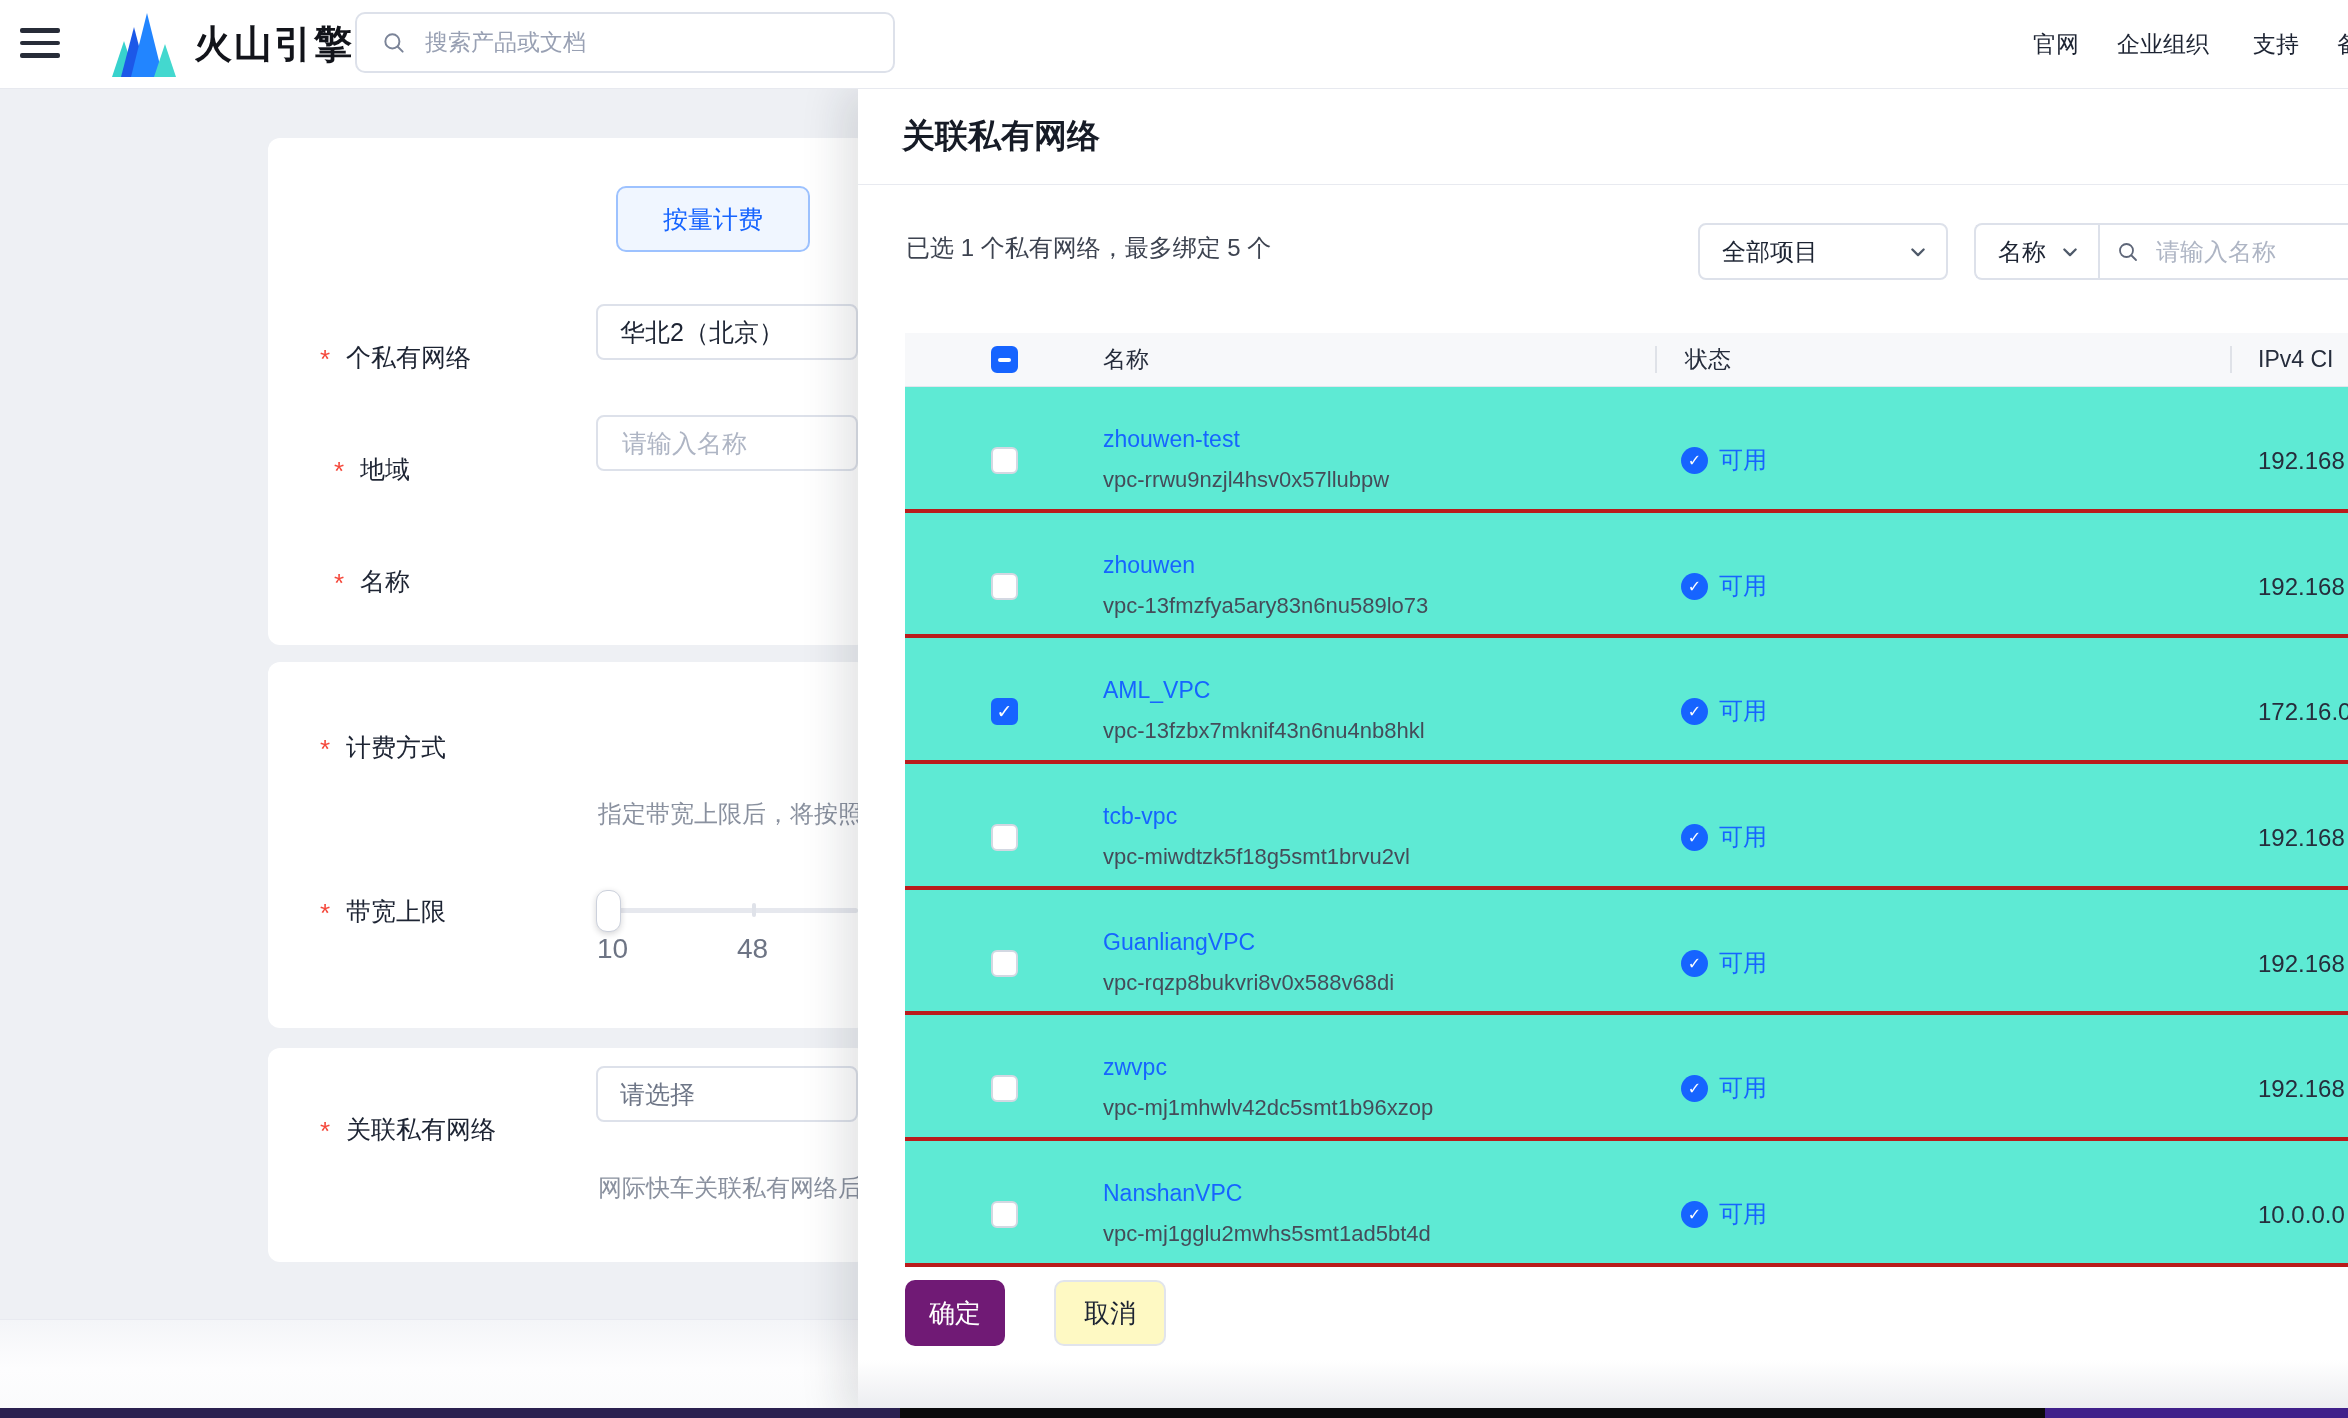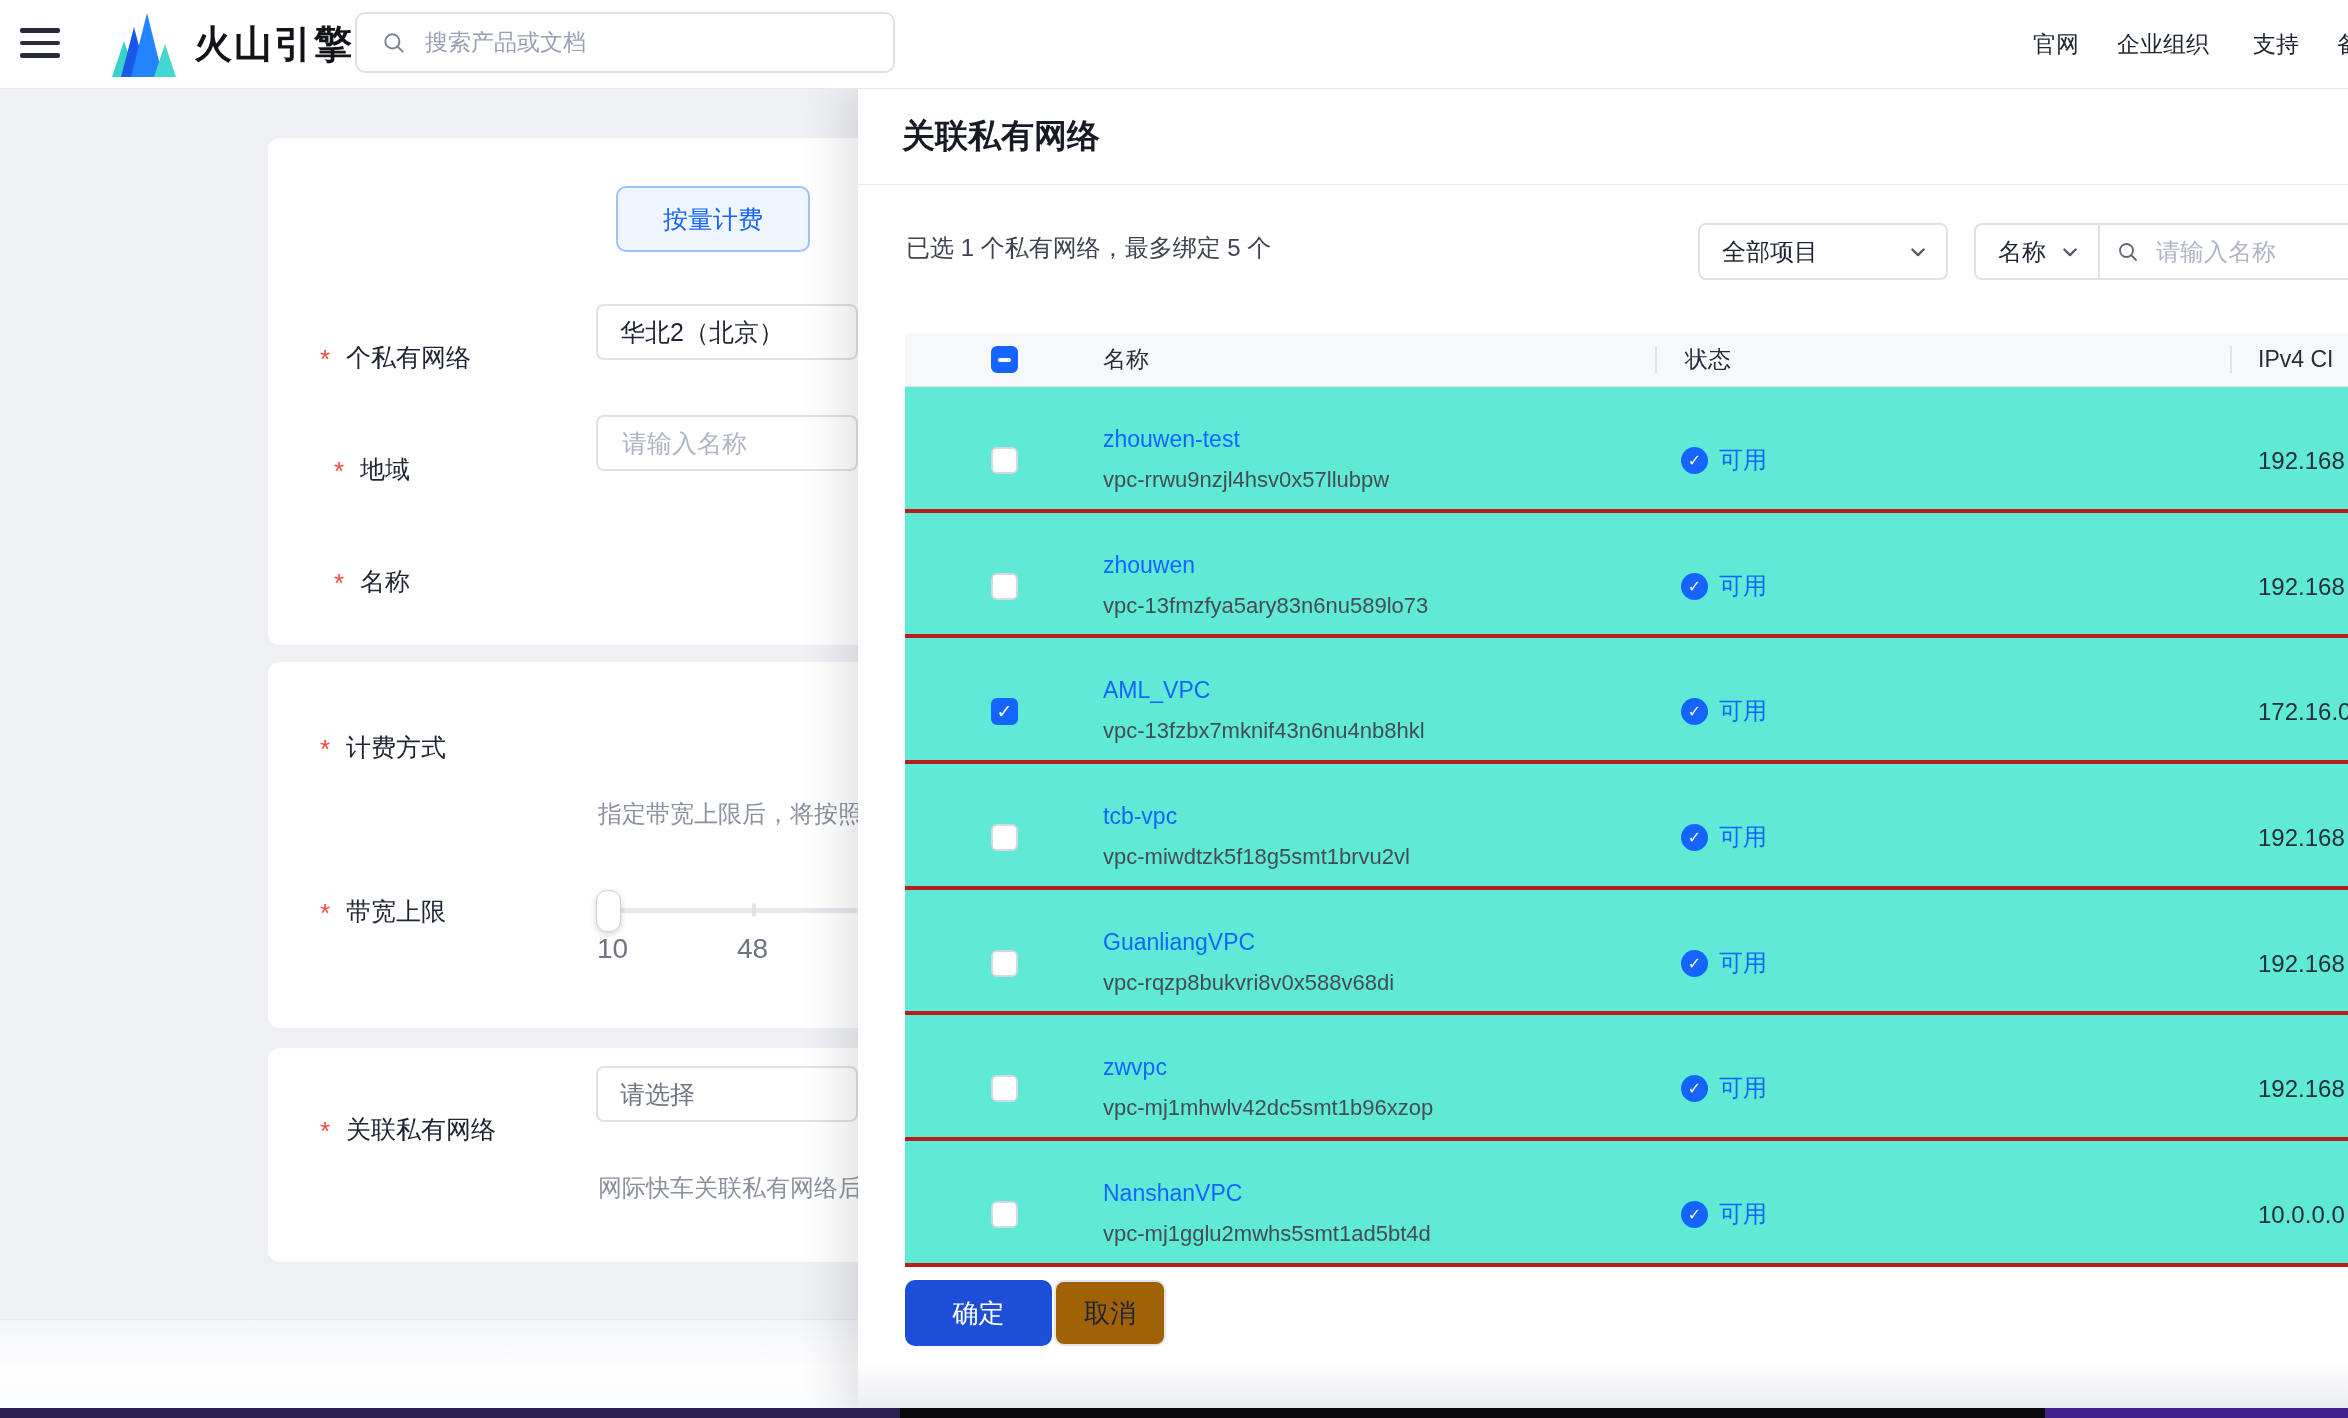--- a/index.html
+++ b/index.html
@@ -101,22 +101,22 @@
             text-decoration:none;cursor:pointer;white-space:nowrap;}
   .vpc-id{position:absolute;left:198px;top:78px;font-size:22px;color:#454c59;line-height:30px;white-space:nowrap;}
   .sicon{position:absolute;left:776px;top:60px;width:27px;height:27px;border-radius:50%;background:#1664ff;
          color:#fff;font-size:16px;font-weight:700;display:flex;align-items:center;justify-content:center;}
   .stext{position:absolute;left:814px;top:58px;font-size:24px;color:#1664ff;line-height:30px;}
   .ccol{position:absolute;left:1353px;top:60px;font-size:24px;color:#262d3c;line-height:28px;
         width:90px;overflow:hidden;white-space:nowrap;}
 
   .btn{position:absolute;top:1192px;height:66px;border-radius:10px;font-size:26px;display:flex;
        align-items:center;justify-content:center;cursor:pointer;box-sizing:border-box;font-family:inherit;}
-  .btn-confirm{left:47px;width:147px;background:#1d4ed8;color:#fff;border:0;}
-  .btn-cancel{left:196px;width:112px;background:#a16207;color:#1d2433;border:2px solid #e1e4ec;}
+  .btn-confirm{left:47px;width:100px;background:#701a75;color:#fff;border:0;}
+  .btn-cancel{left:196px;width:112px;background:#fef9c3;color:#1d2433;border:2px solid #e1e4ec;}
   .drawer-fade{position:absolute;left:0;bottom:0;width:1490px;height:58px;
                background:linear-gradient(180deg,rgba(233,234,238,0),#e8e9ed);pointer-events:none;}
 
   
   .strip{position:absolute;top:1408px;height:10px;z-index:60;}
 </style>
 </head>
 <body>
 
 <div id="screen">

